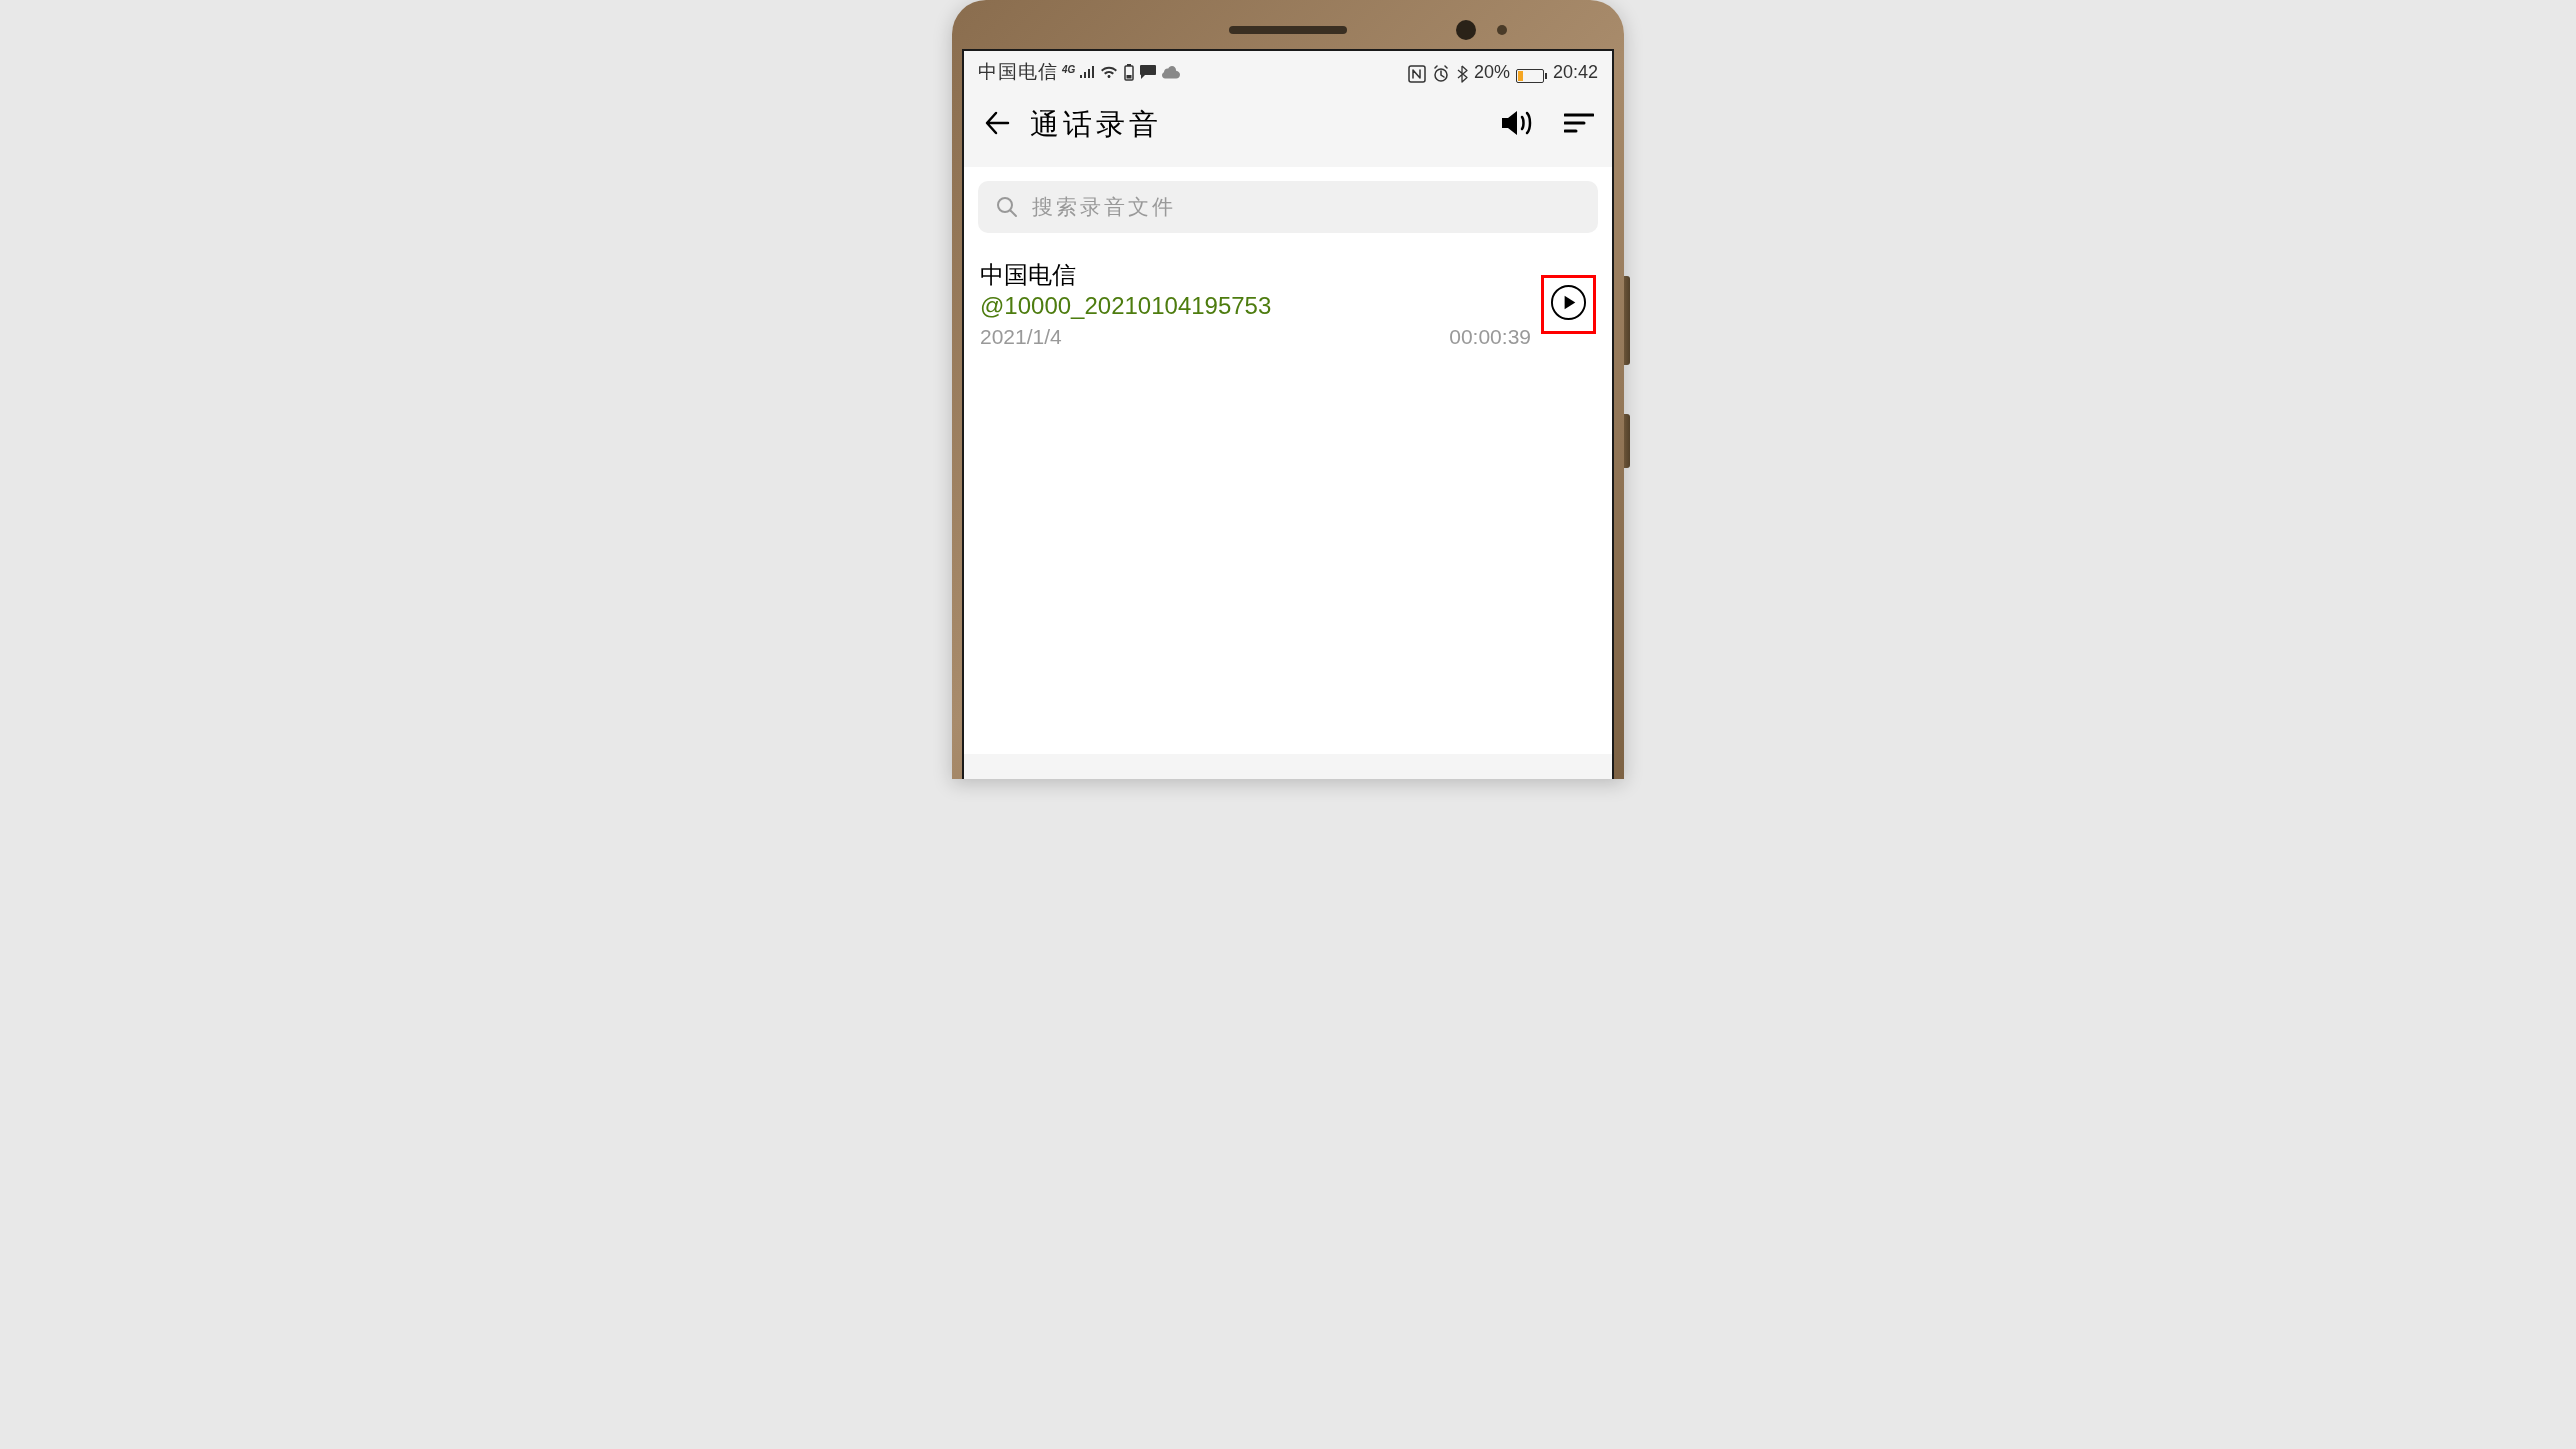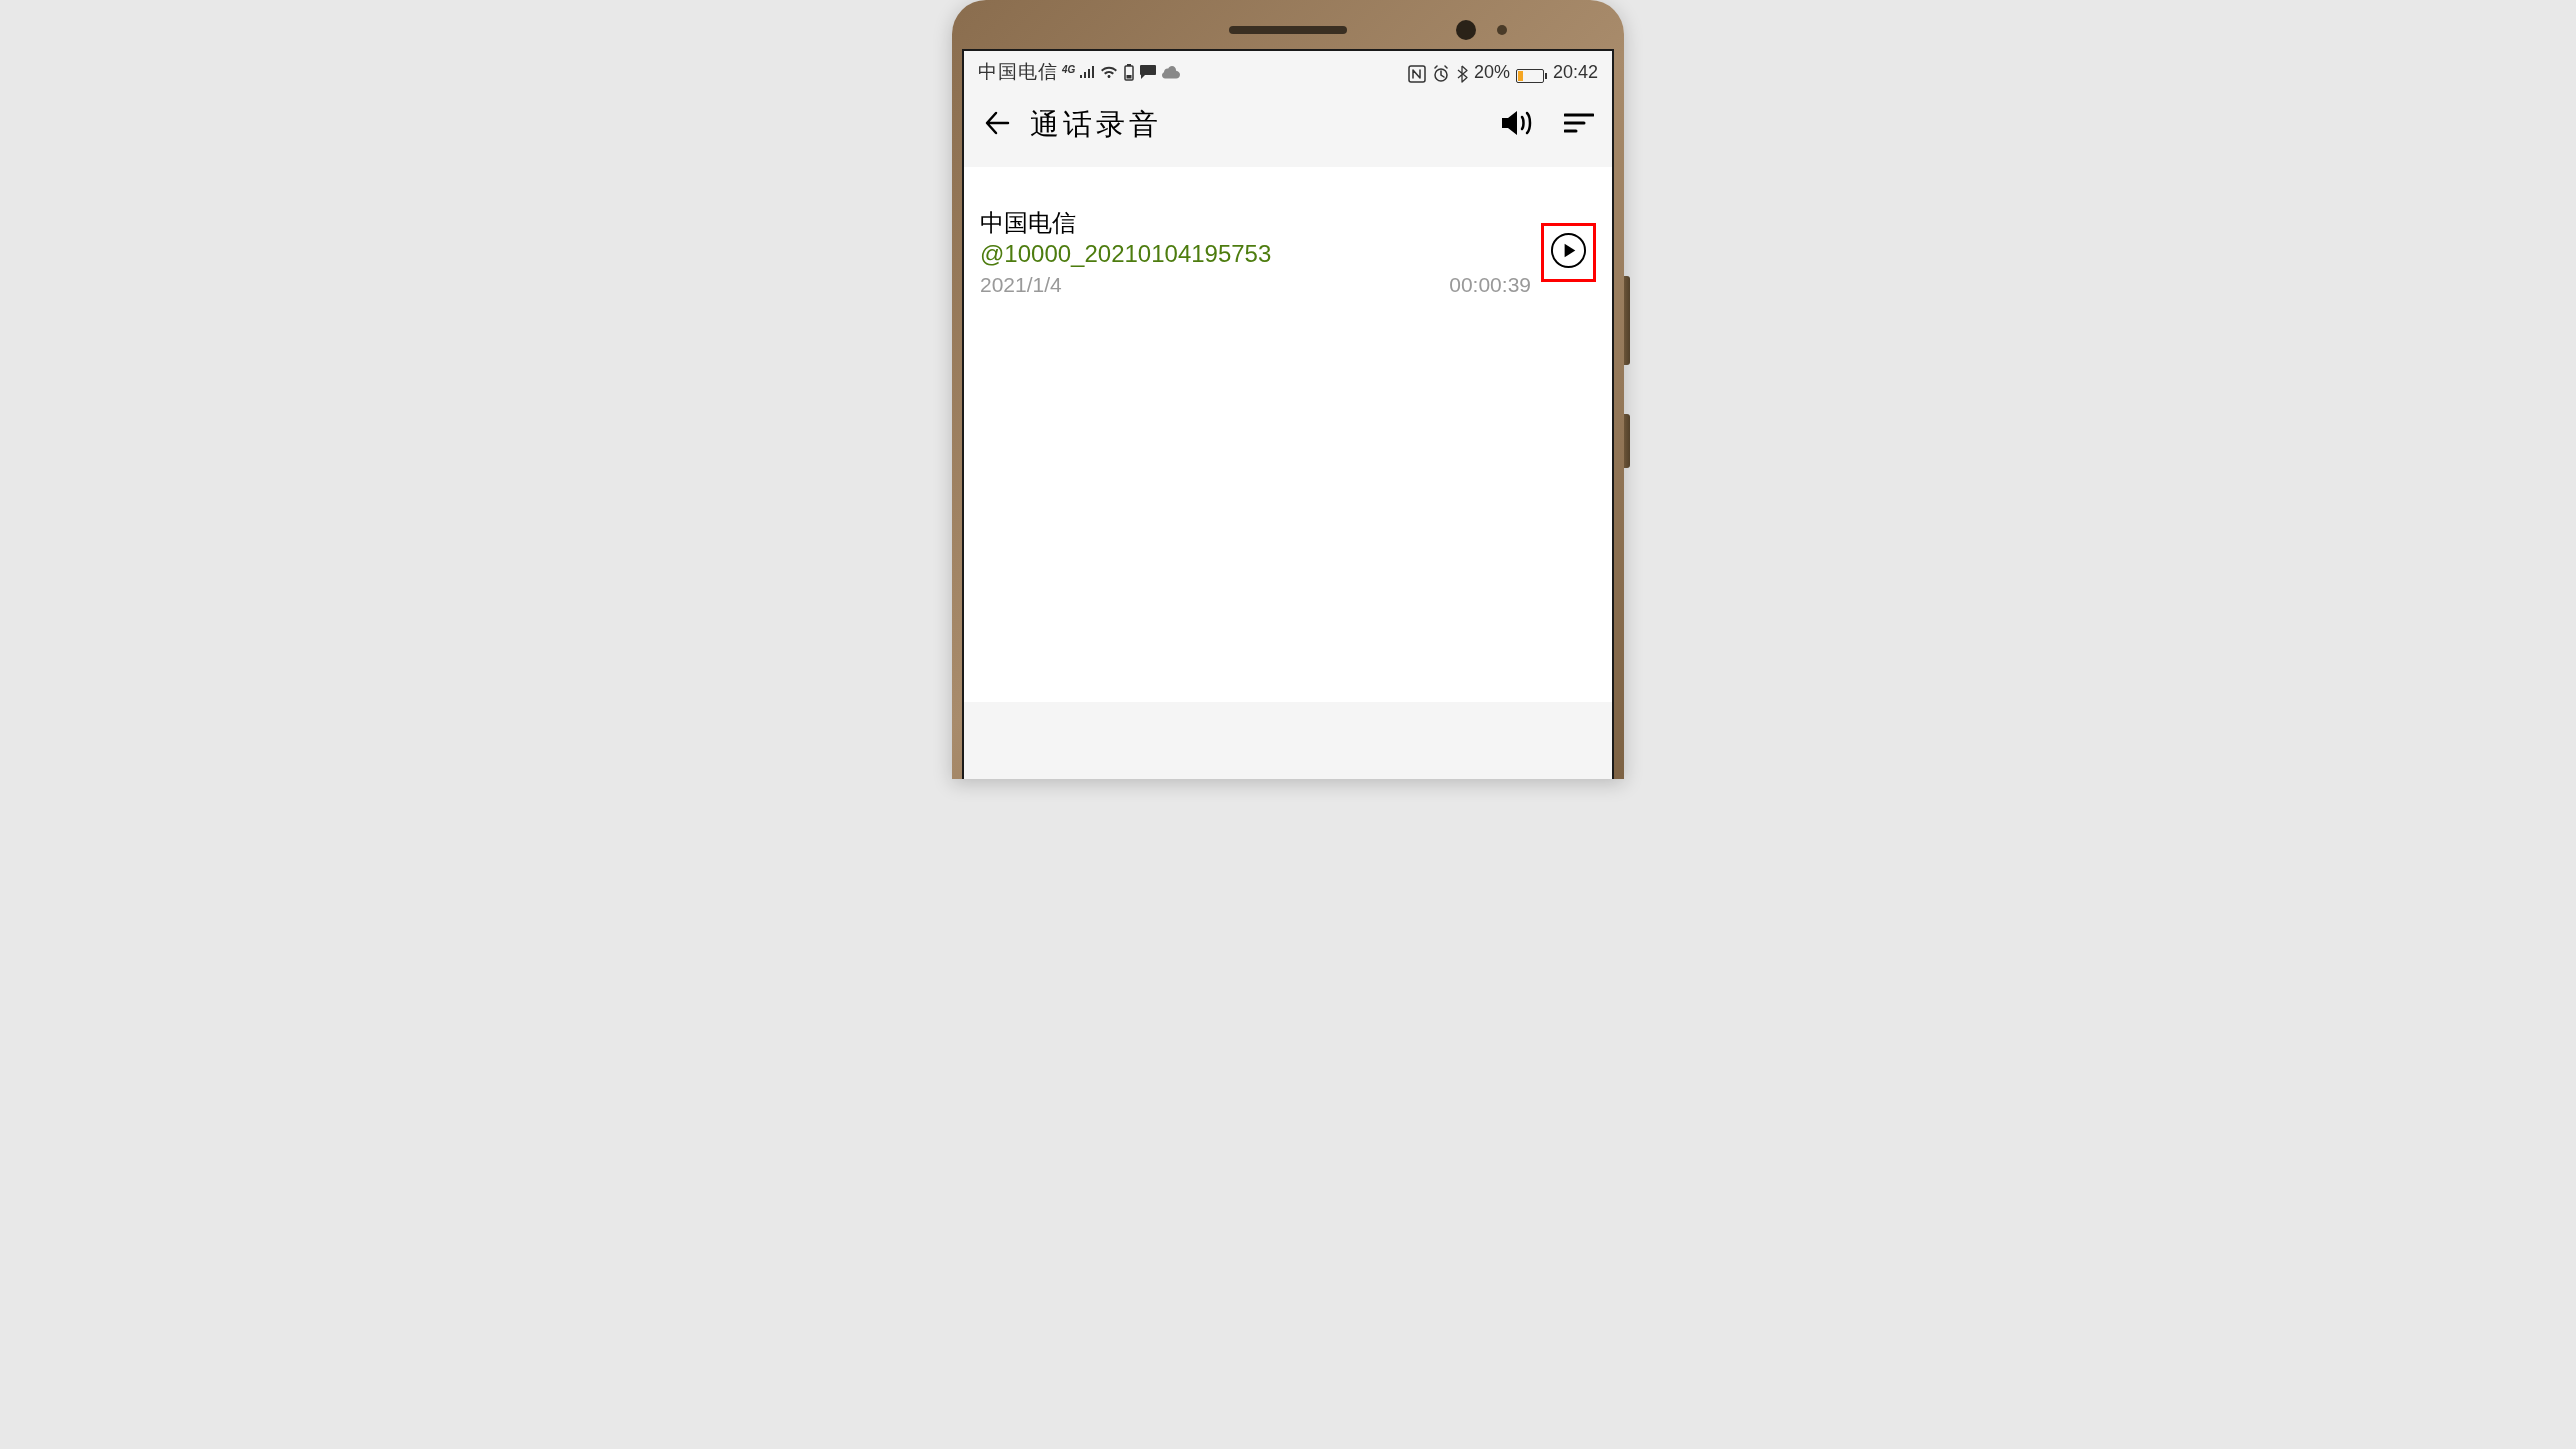--- a/index.html
+++ b/index.html
@@ -309,20 +309,27 @@
           <svg width="30" height="22" viewBox="0 0 30 22">
             <line x1="1" y1="3" x2="29" y2="3" stroke="#000" stroke-width="3" stroke-linecap="round"></line>
             <line x1="1" y1="11" x2="20" y2="11" stroke="#000" stroke-width="3" stroke-linecap="round"></line>
             <line x1="1" y1="19" x2="12" y2="19" stroke="#000" stroke-width="3" stroke-linecap="round"></line>
           </svg>
         </div>
       </div>
     </div>
 
     <div class="content-area">
+      <div class="search-box">
+        <svg width="22" height="22" viewBox="0 0 22 22">
+            <circle cx="9" cy="9" r="7" fill="none" stroke="#999" stroke-width="2"></circle>
+            <line x1="14.5" y1="14.5" x2="20" y2="20" stroke="#999" stroke-width="2" stroke-linecap="round"></line>
+          </svg>
+        <span class="search-placeholder">搜索录音文件</span>
+      </div>
 
       <div class="recording-item">
         <div class="recording-info">
           <div class="recording-title">中国电信</div>
           <div class="recording-title-line2">@10000_20210104195753</div>
           <div class="recording-meta">
             <span>2021/1/4</span>
             <span>00:00:39</span>
           </div>
         </div>

